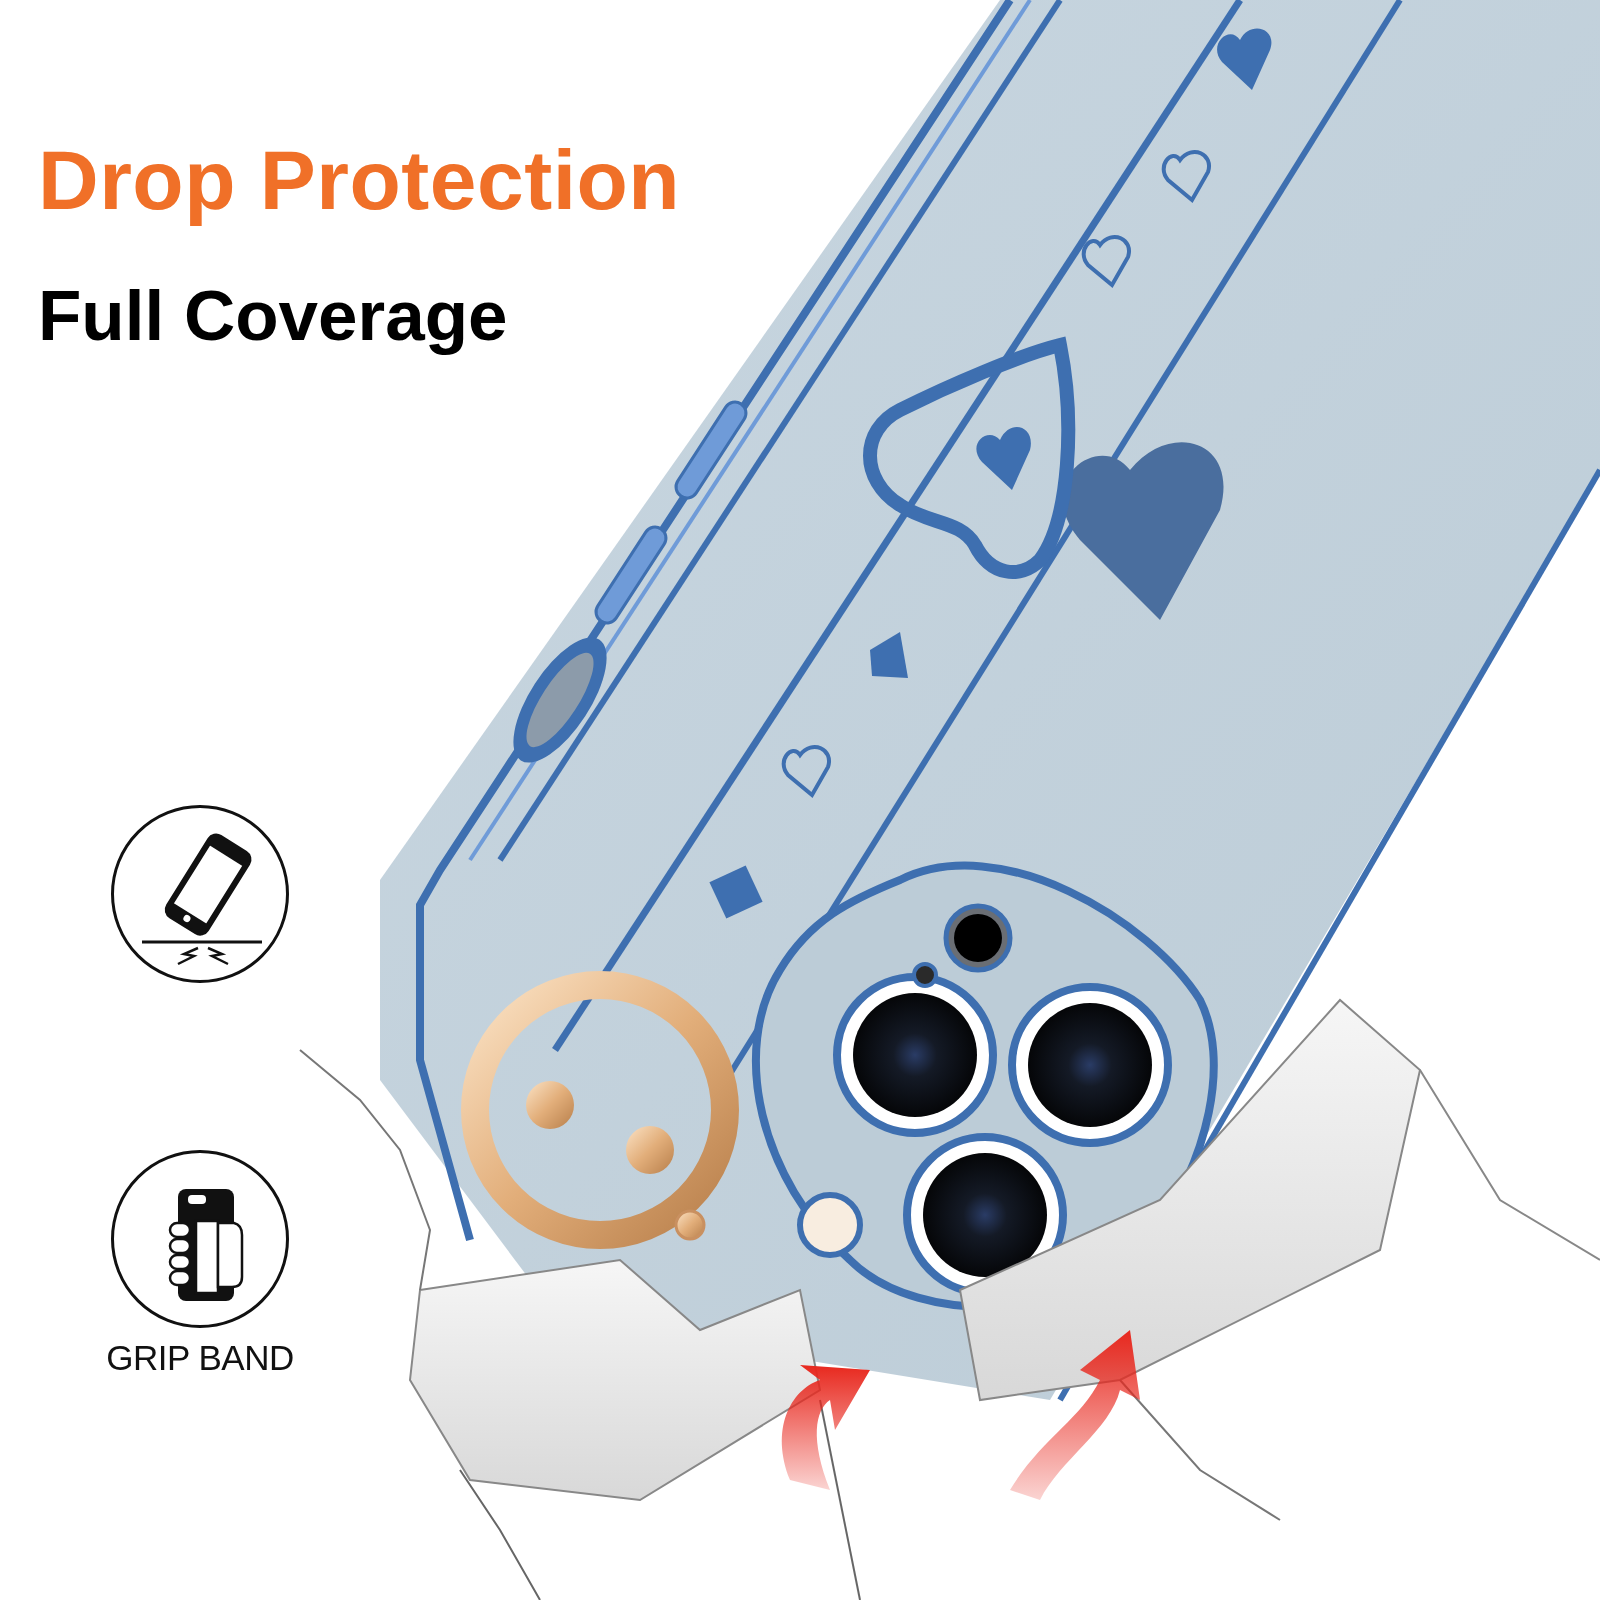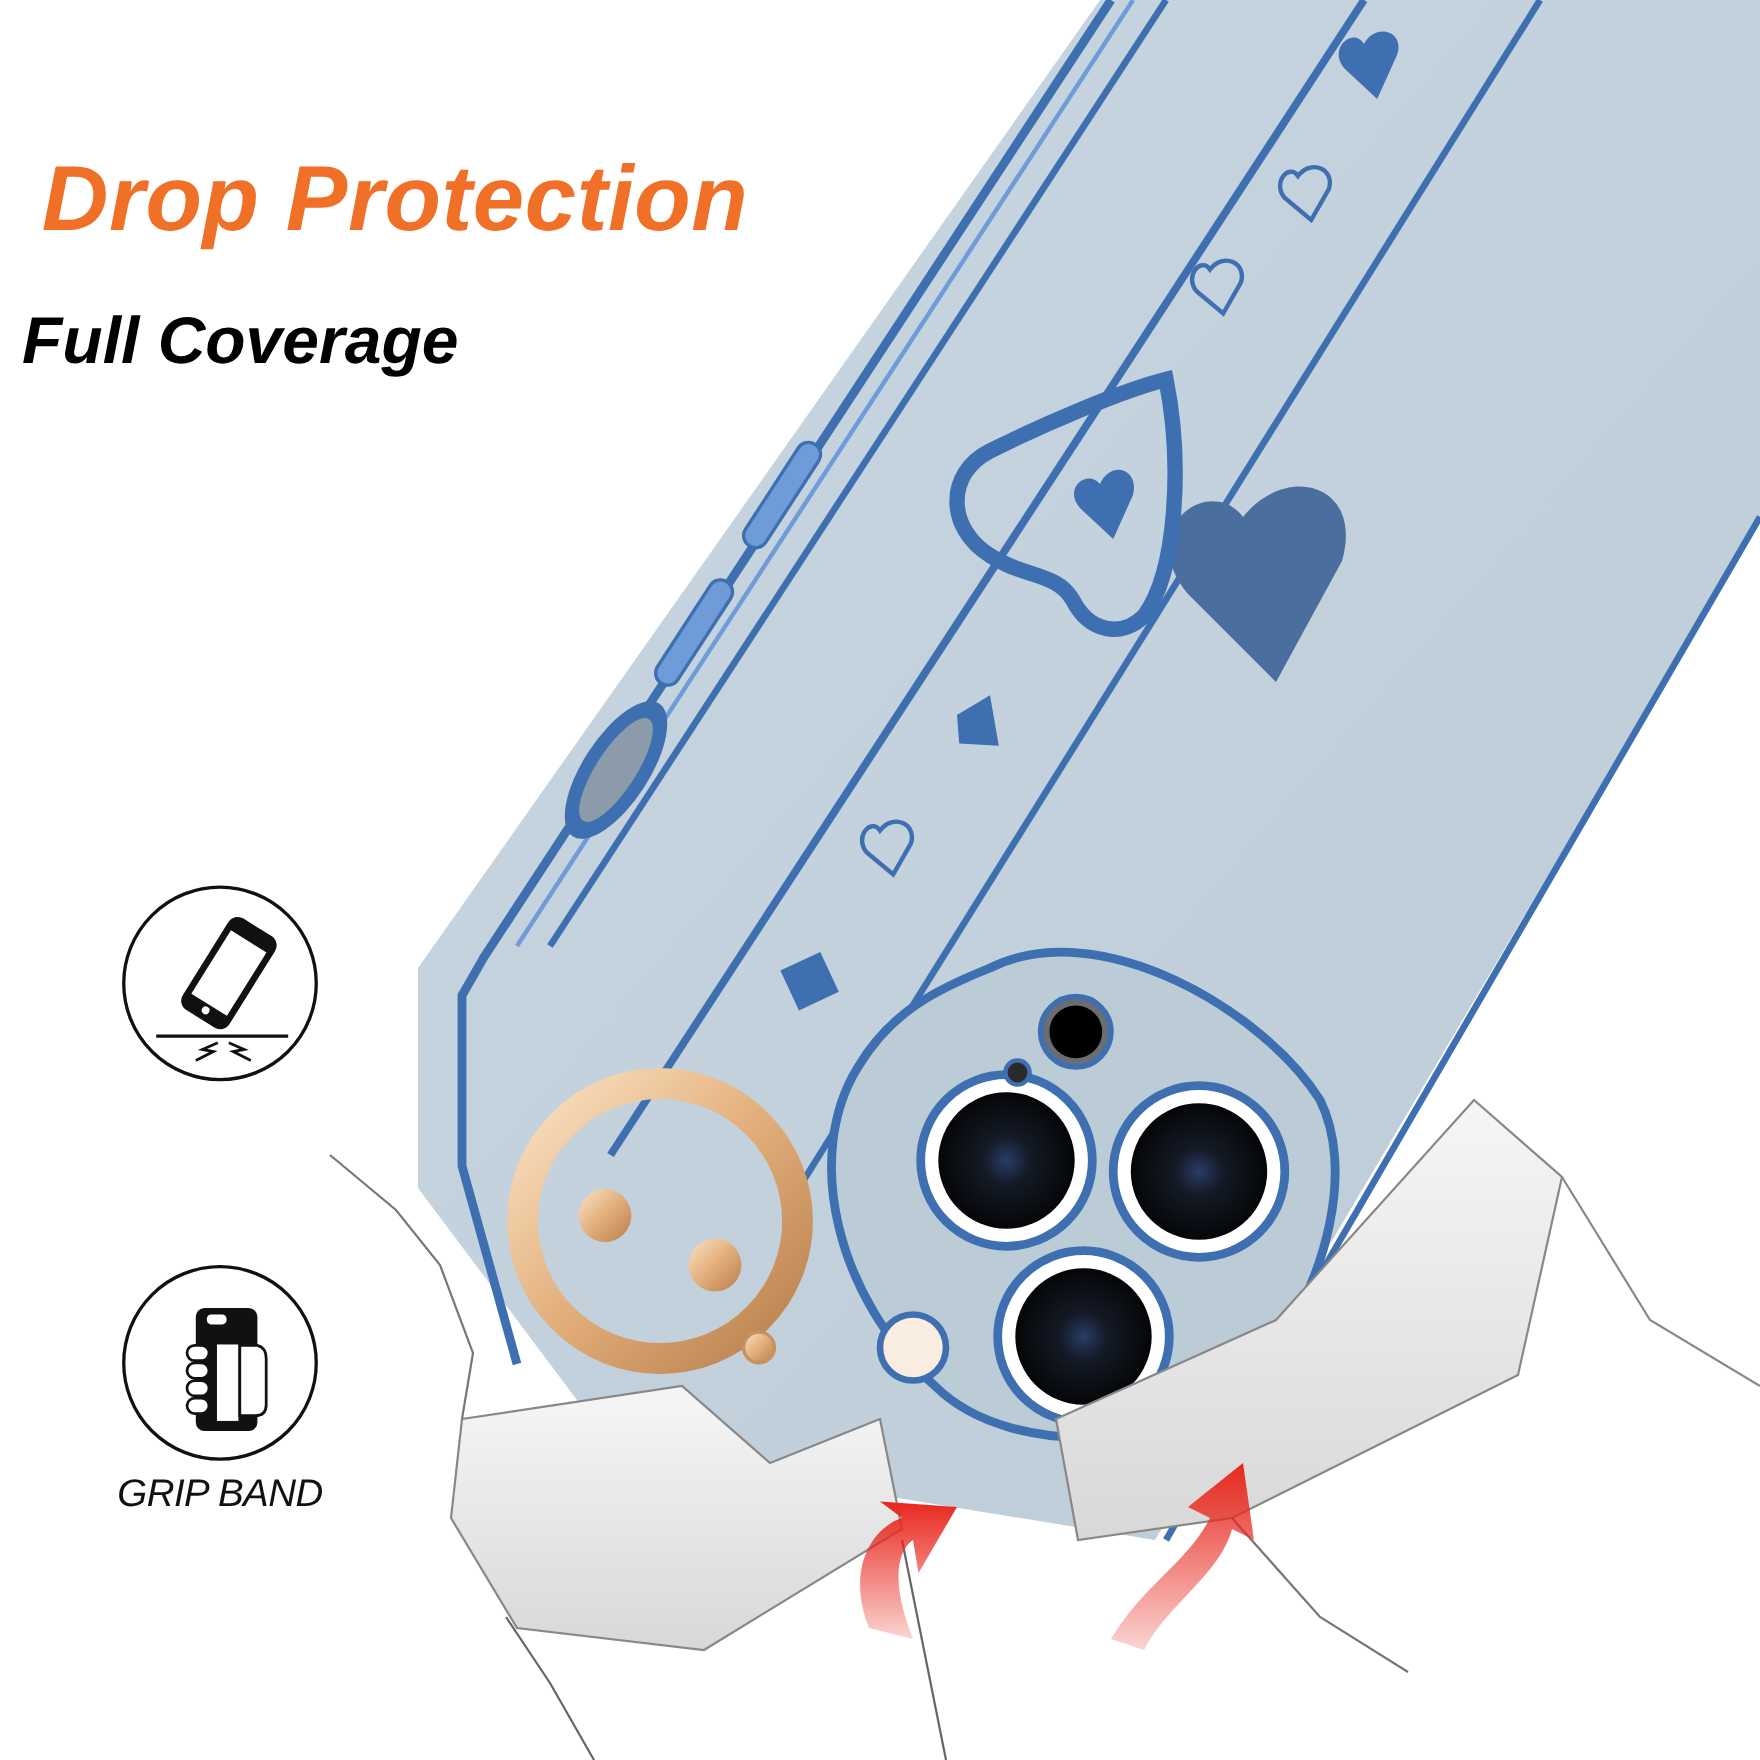--- a/index.html
+++ b/index.html
@@ -1,31 +1,31 @@
 <!DOCTYPE html>
 <html><head>
 <meta charset="utf-8">
 <style>
   html, body { margin: 0; padding: 0; }
   body {
     width: 1600px; height: 1600px; position: relative; overflow: hidden;
     background: #ffffff;
     font-family: "Liberation Sans", sans-serif;
   }
-  .scene { position: absolute; left: 0; top: 0; width: 1352px; height: 1600px; font-style: italic; }
+  .scene { position: absolute; left: 0; top: 0; width: 1352px; height: 1600px; }
   .headline {
     position: absolute; left: 38px; top: 138px;
     font-family: "Liberation Sans", sans-serif; font-weight: 700;
     font-size: 84px; line-height: 1; letter-spacing: 0.5px;
     white-space: nowrap; z-index: 5;
   }
   .subhead {
-    position: absolute; left: 20px; top: 280px;
+    position: absolute; left: 38px; top: 280px;
     font-family: "Liberation Sans", sans-serif; font-weight: 700;
-    font-size: 60px; line-height: 1; color: #000; white-space: nowrap; z-index: 5;
+    font-size: 71px; line-height: 1; color: #000; white-space: nowrap; z-index: 5;
   }
   .feature {
     position: absolute; width: 380px; text-align: center; z-index: 5;
   }
   .feature .badge {
     width: 178px; height: 178px; margin: 0 auto; border: 3px solid #111;
     border-radius: 50%; background: #fff; position: relative; box-sizing: border-box;
   }
   .feature .badge svg { position: absolute; left: 0; top: 0; width: 172px; height: 172px; }
   .feature .label {

